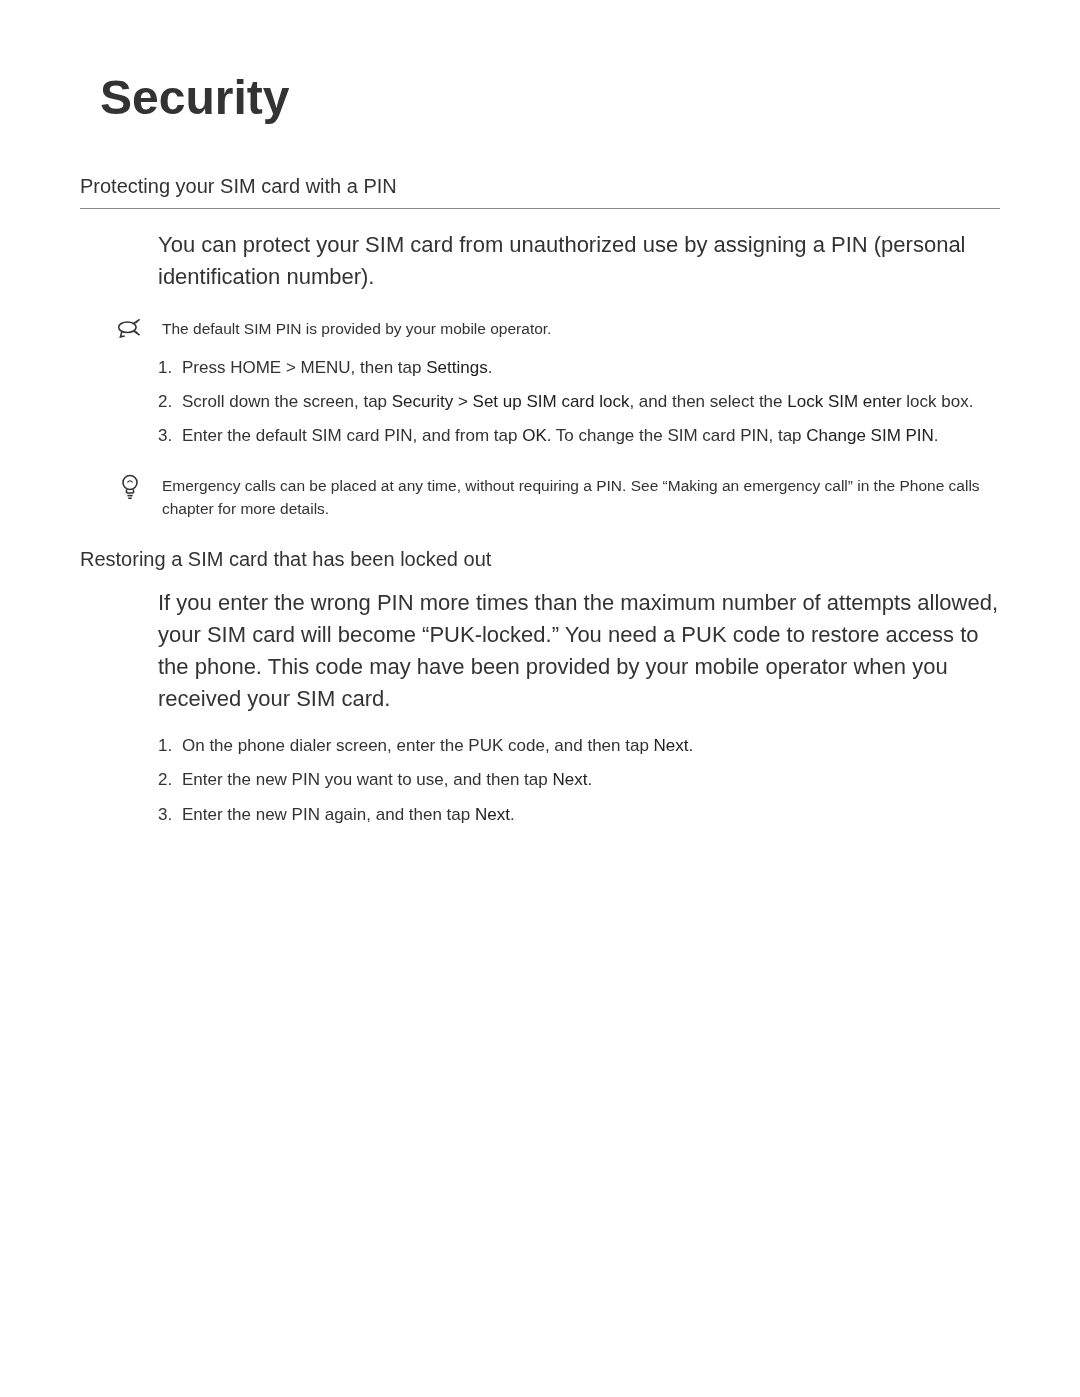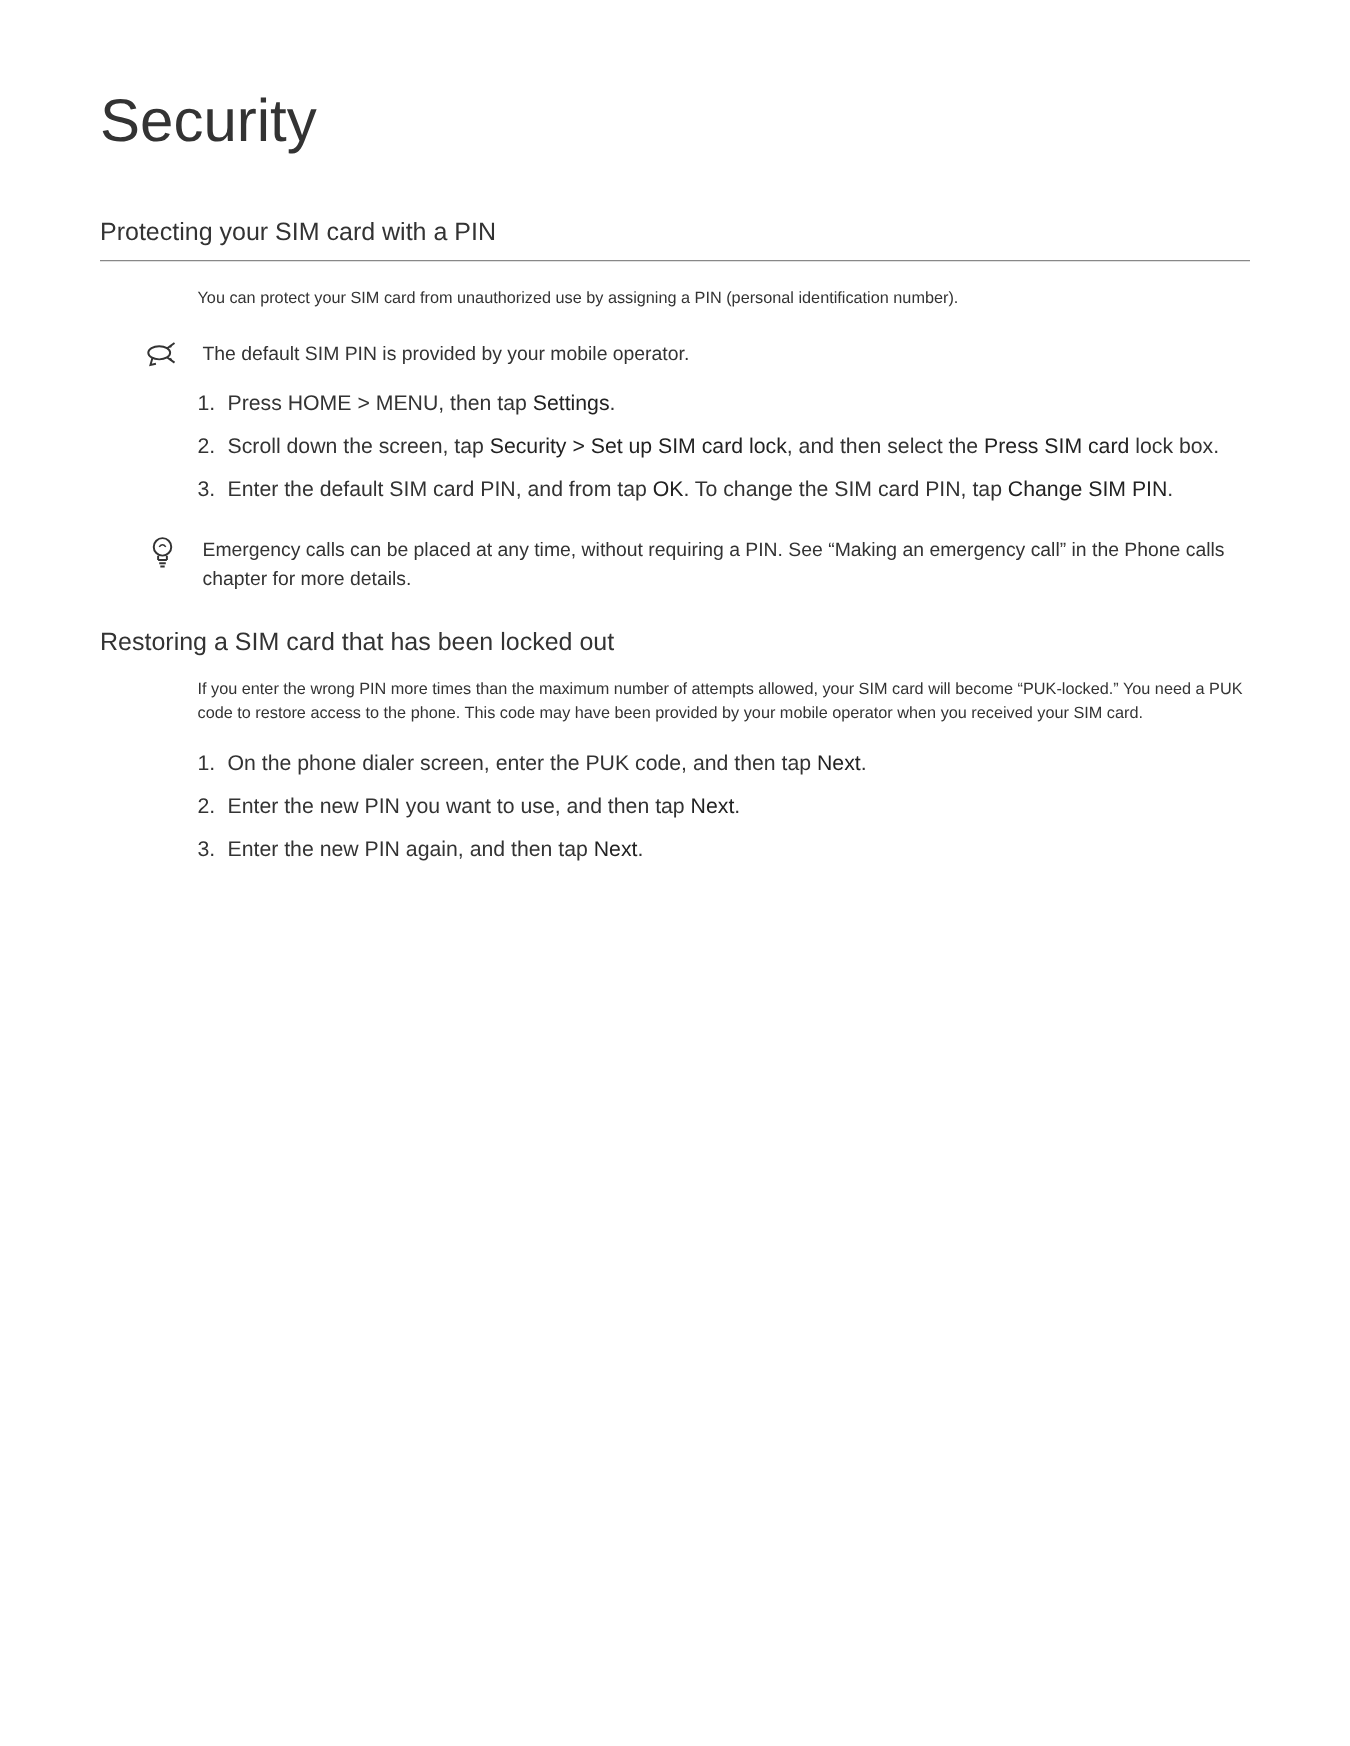--- a/index.html
+++ b/index.html
@@ -11,39 +11,40 @@
       font-family: "Helvetica Neue", Helvetica, Arial, sans-serif;
       width: 1080px;
       height: 1397px;
       background: #ffffff;
       color: #2a2a2a;
       padding: 60px 80px 60px 80px;
       font-weight: 300;
     }
     .page-title {
       font-size: 48px;
-      font-weight: 400;
+      font-weight: 700;
       color: #333;
       margin-bottom: 50px;
       margin-top: 10px;
+      margin-left: 20px;
     }
     .section-heading {
       font-size: 20px;
       font-weight: 300;
       color: #333;
       padding-bottom: 10px;
       border-bottom: 1px solid #888;
       margin-bottom: 20px;
     }
     .content-block {
       padding-left: 78px;
       margin-bottom: 18px;
     }
     .intro-text {
-      font-size: 13px;
+      font-size: 22px;
       line-height: 1.45;
       color: #333;
     }
     .note-row {
       display: flex;
       align-items: flex-start;
       gap: 18px;
       padding-left: 36px;
       margin-bottom: 12px;
       margin-top: 20px;
@@ -128,21 +129,21 @@
 </div>
 
 <div class="steps-block">
   <div class="ol">
     <div class="li">
       <span class="num">1.</span>
       <span>Press HOME &gt; MENU, then tap </span><span class="strong">Settings</span><span>.</span>
     </div>
     <div class="li">
       <span class="num">2.</span>
-      <span>Scroll down the screen, tap </span><span class="strong">Security &gt; Set up SIM card lock</span><span>, and then select the </span><span class="strong">Press SIM card</span><span> lock box.</span>
+      <span>Scroll down the screen, tap </span><span class="strong">Security &gt; Set up SIM card lock</span><span>, and then select the </span><span class="strong">Lock SIM enter</span><span> lock box.</span>
     </div>
     <div class="li">
       <span class="num">3.</span>
       <span>Enter the default SIM card PIN, and from tap </span><span class="strong">OK</span><span>. To change the SIM card PIN, tap </span><span class="strong">Change SIM PIN</span><span>.</span>
     </div>
   </div>
 </div>
 
 <div class="note-row">
   <span class="note-icon">

